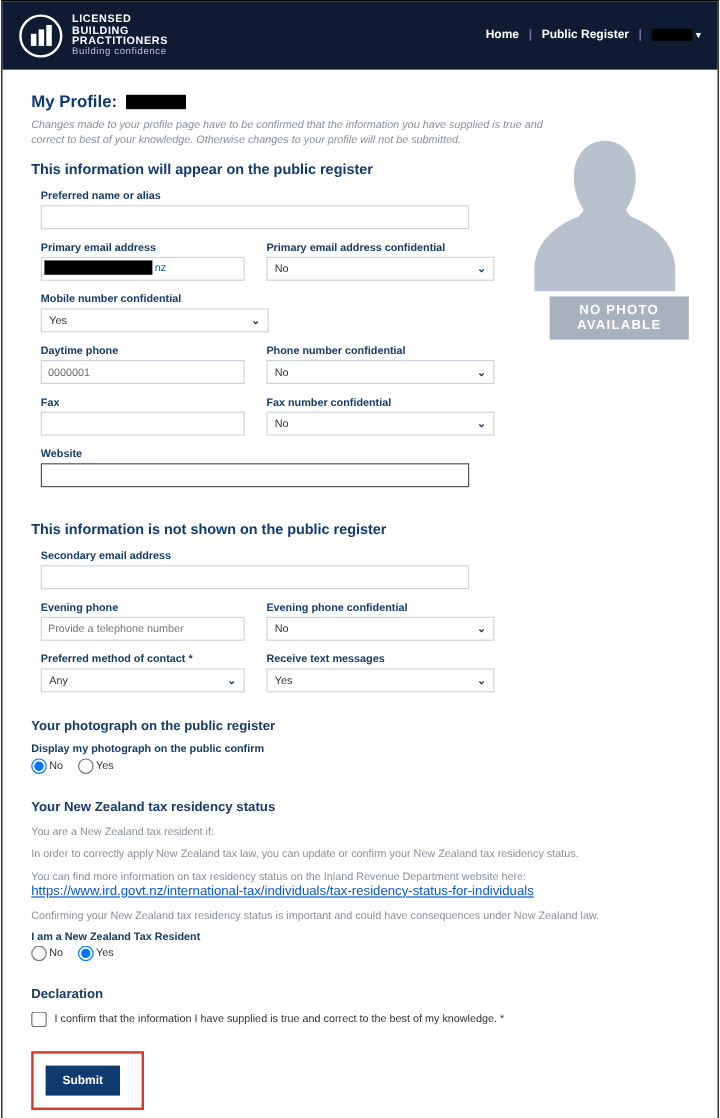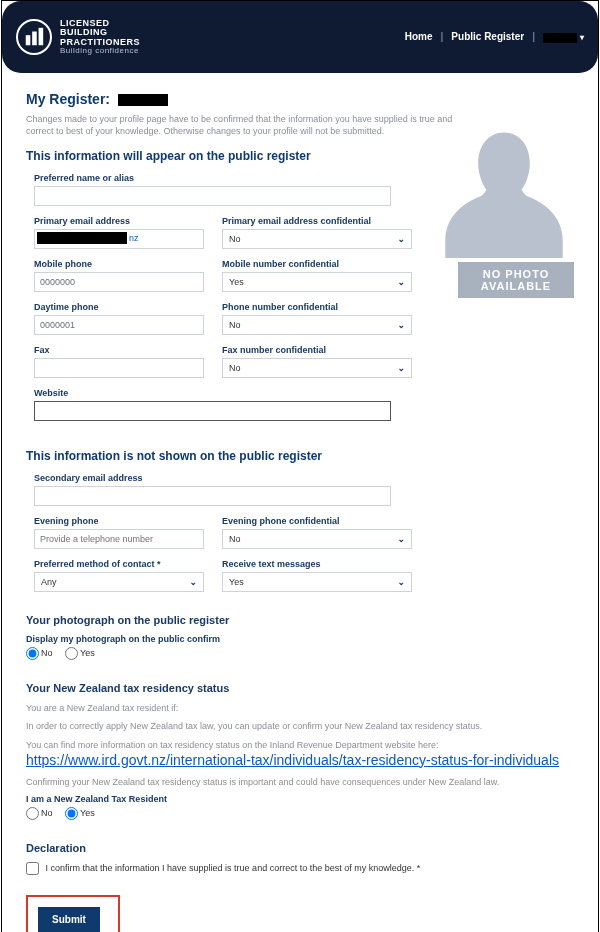--- a/index.html
+++ b/index.html
@@ -1,36 +1,36 @@
 <!DOCTYPE html>
 <html><head>
 <meta charset="utf-8">
 <style>
   *{box-sizing:border-box;margin:0;padding:0;}
   body{font-family:Arial,Helvetica,sans-serif;font-size:10px;background:#fff;color:#333;width:600px;}
   .page-border{border:1px solid #000;width:598px;margin:0 auto;}
   
-  .topbar{background:#0f1a33;color:#fff;height:72px;display:flex;align-items:center;padding:0 14px;justify-content:space-between;border-radius:19px;}
+  .topbar{background:#0f1a33;color:#fff;height:57px;display:flex;padding:0 14px;justify-content:space-between;}
   .brand{display:flex;align-items:center;gap:8px;}
   .brand-logo{width:36px;height:36px;border:2px solid #fff;border-radius:50%;display:flex;align-items:center;justify-content:center;}
   .brand-logo svg{width:22px;height:22px;}
   .brand-text{line-height:1.05;font-size:9px;letter-spacing:.5px;}
   .brand-text .l1{font-weight:700;}
   .brand-text .l2{font-weight:700;}
   .brand-text .l3{font-weight:400;color:#b9c1d3;font-size:8px;}
   .topnav{display:flex;align-items:center;gap:8px;font-size:10px;font-weight:700;}
   .topnav .divider{color:#6b7795;}
   .topnav a{color:#fff;text-decoration:none;}
   .redacted{background:#000;display:inline-block;width:34px;height:10px;vertical-align:middle;}
   .caret{font-size:8px;margin-left:3px;color:#fff;}
   
   .content{padding:18px 24px 20px 24px;position:relative;}
   h1.profile-title{color:#0f3a6e;font-size:14px;font-weight:700;margin-bottom:6px;}
   h1.profile-title .redact{background:#000;display:inline-block;width:50px;height:12px;vertical-align:middle;margin-left:4px;}
-  .intro{color:#8a8f97;font-size:9px;line-height:1.35;max-width:430px;margin-bottom:10px;}
+  .intro{color:#8a8f97;font-size:9px;line-height:1.35;max-width:430px;margin-bottom:10px;font-style:italic;}
   h2.section{color:#0f3a6e;font-size:12px;font-weight:700;margin:12px 0 10px 0;}
   h3.subsection{color:#173a66;font-size:11px;font-weight:700;margin:22px 0 8px 0;}
   
   .photo-box{position:absolute;right:24px;top:50px;width:140px;text-align:center;}
   .silhouette{width:120px;height:135px;margin:0 auto 4px auto;}
   .no-photo{background:#a8b1be;color:#fff;font-weight:700;letter-spacing:1px;font-size:11px;padding:6px 0;margin-left:24px;}
   
   .form-area{margin-left:8px;}
   .row{display:flex;gap:18px;margin-bottom:10px;align-items:flex-end;}
   .col{flex:0 0 170px;}
@@ -40,21 +40,21 @@
   .txt{width:100%;height:20px;border:1px solid #cfd4dc;background:#fff;padding:2px 5px;font-size:9px;color:#6a6f77;}
   .select{width:190px;height:20px;border:1px solid #cfd4dc;background:#fff;padding:2px 6px;font-size:9px;color:#333;display:flex;align-items:center;justify-content:space-between;cursor:pointer;}
   .select.small{width:170px;}
   .chev{color:#1c3c6a;font-weight:700;}
   .redact-input{position:relative;}
   .redact-input .mask{position:absolute;left:3px;top:3px;width:90px;height:12px;background:#000;}
   .redact-input .suffix{position:absolute;left:95px;top:4px;color:#0a58ca;font-size:9px;}
   .small-note{color:#8a8f97;font-size:9px;line-height:1.35;margin-bottom:6px;}
   ul.small-list{color:#8a8f97;font-size:9px;margin:2px 0 6px 22px;}
   ul.small-list li{margin:1px 0;}
-  a.link{color:#0a58ca;text-decoration:underline;font-size:14px;}
+  a.link{color:#0a58ca;text-decoration:underline;font-size:11px;}
   .radios{font-size:9px;color:#333;margin-top:2px;}
   .radios input{margin-right:2px;vertical-align:middle;}
   .radios label{display:inline;font-weight:400;color:#333;margin-right:10px;}
   .decl-row{font-size:9px;color:#333;margin-top:6px;}
   .decl-row input{margin-right:4px;vertical-align:middle;}
   .submit-wrap{border:2px solid #d33a2a;display:inline-block;padding:10px 18px 10px 10px;margin-top:20px;}
   button.submit{background:#0f3a6e;color:#fff;border:none;font-size:10px;font-weight:700;padding:7px 14px;cursor:pointer;}
 </style>
 </head>
 <body>
@@ -92,21 +92,21 @@
     <div class="photo-box">
       <div class="silhouette">
         <svg viewBox="0 0 100 115" width="120" height="135">
           <path fill="#b9c1cf" d="M50 8c13 0 22 11 22 26 0 9-3 17-7 23 2 3 4 5 4 5 16 6 31 18 31 38v15H0v-15c0-20 15-32 31-38 0 0 2-2 4-5-4-6-7-14-7-23C28 19 37 8 50 8z"></path>
         </svg>
       </div>
       <div class="no-photo">NO PHOTO AVAILABLE</div>
     </div>
 
     <h1 class="profile-title">
-      <span>My Register:</span>
+      <span>My Profile:</span>
       <span class="redact"></span>
     </h1>
     <p class="intro">Changes made to your profile page have to be confirmed that the information you have supplied is true and correct to best of your knowledge. Otherwise changes to your profile will not be submitted.</p>
 
     <h2 class="section">This information will appear on the public register</h2>
 
     <div class="form-area">
 
       <div class="row">
         <div class="col full">
@@ -127,24 +127,20 @@
         <div class="col">
           <label>Primary email address confidential</label>
           <div class="select">
             <span>No</span>
             <span class="chev">⌄</span>
           </div>
         </div>
       </div>
 
       <div class="row">
-        <div class="col">
-          <label>Mobile phone</label>
-          <input class="txt" value="0000000" style="">
-        </div>
         <div class="col">
           <label>Mobile number confidential</label>
           <div class="select">
             <span>Yes</span>
             <span class="chev">⌄</span>
           </div>
         </div>
       </div>
 
       <div class="row">

